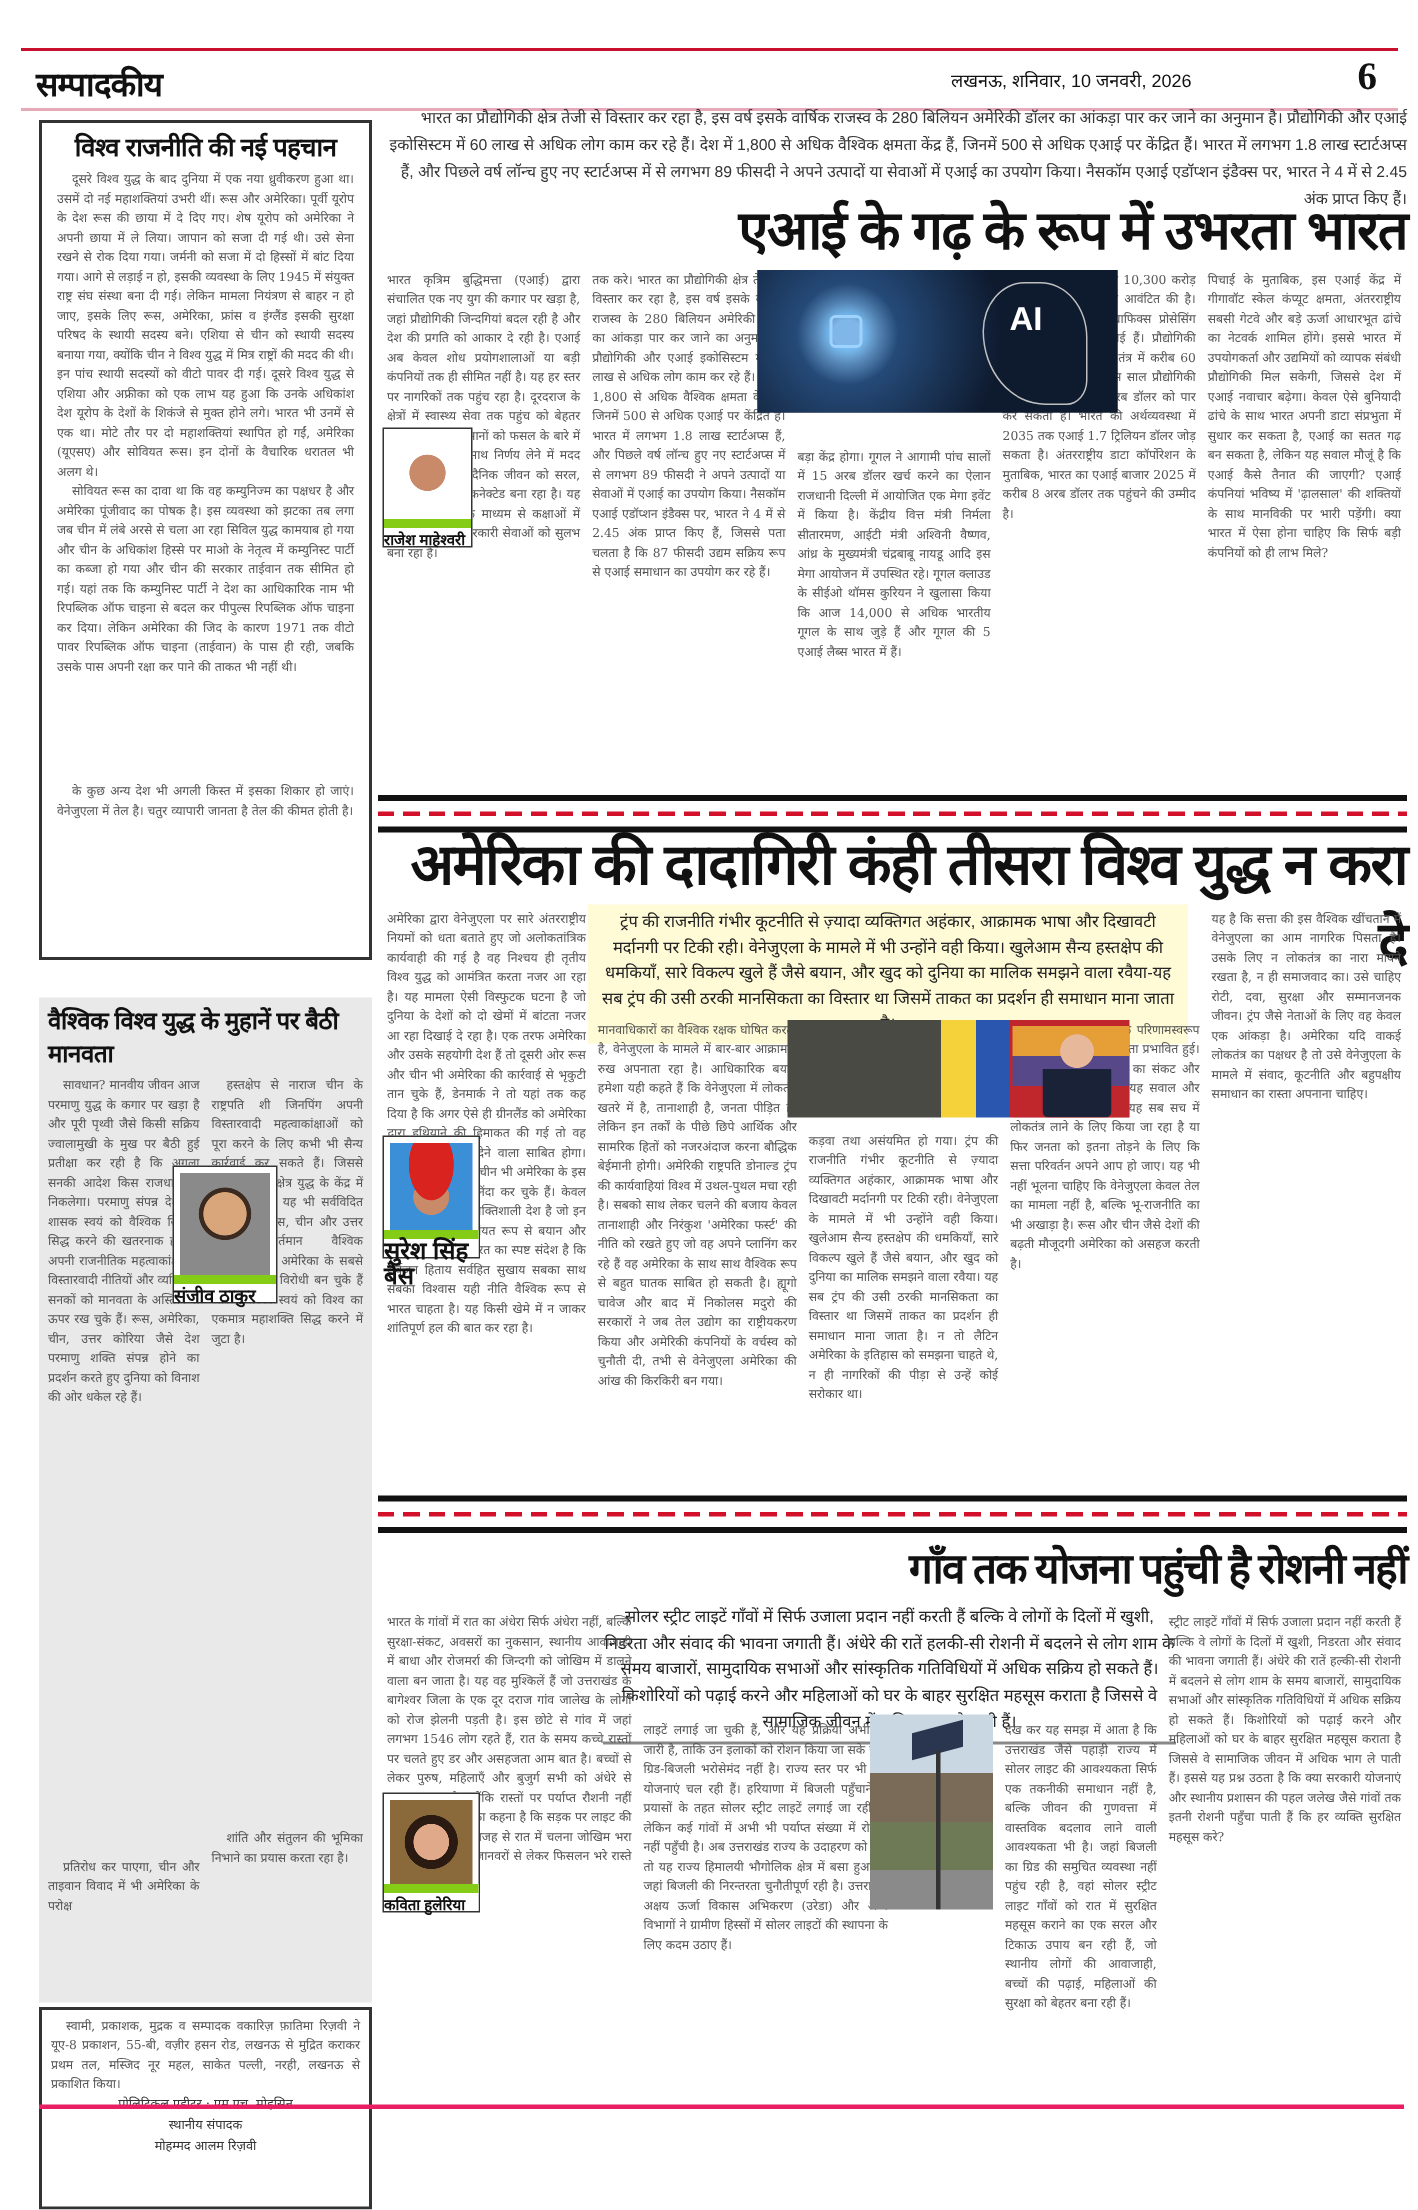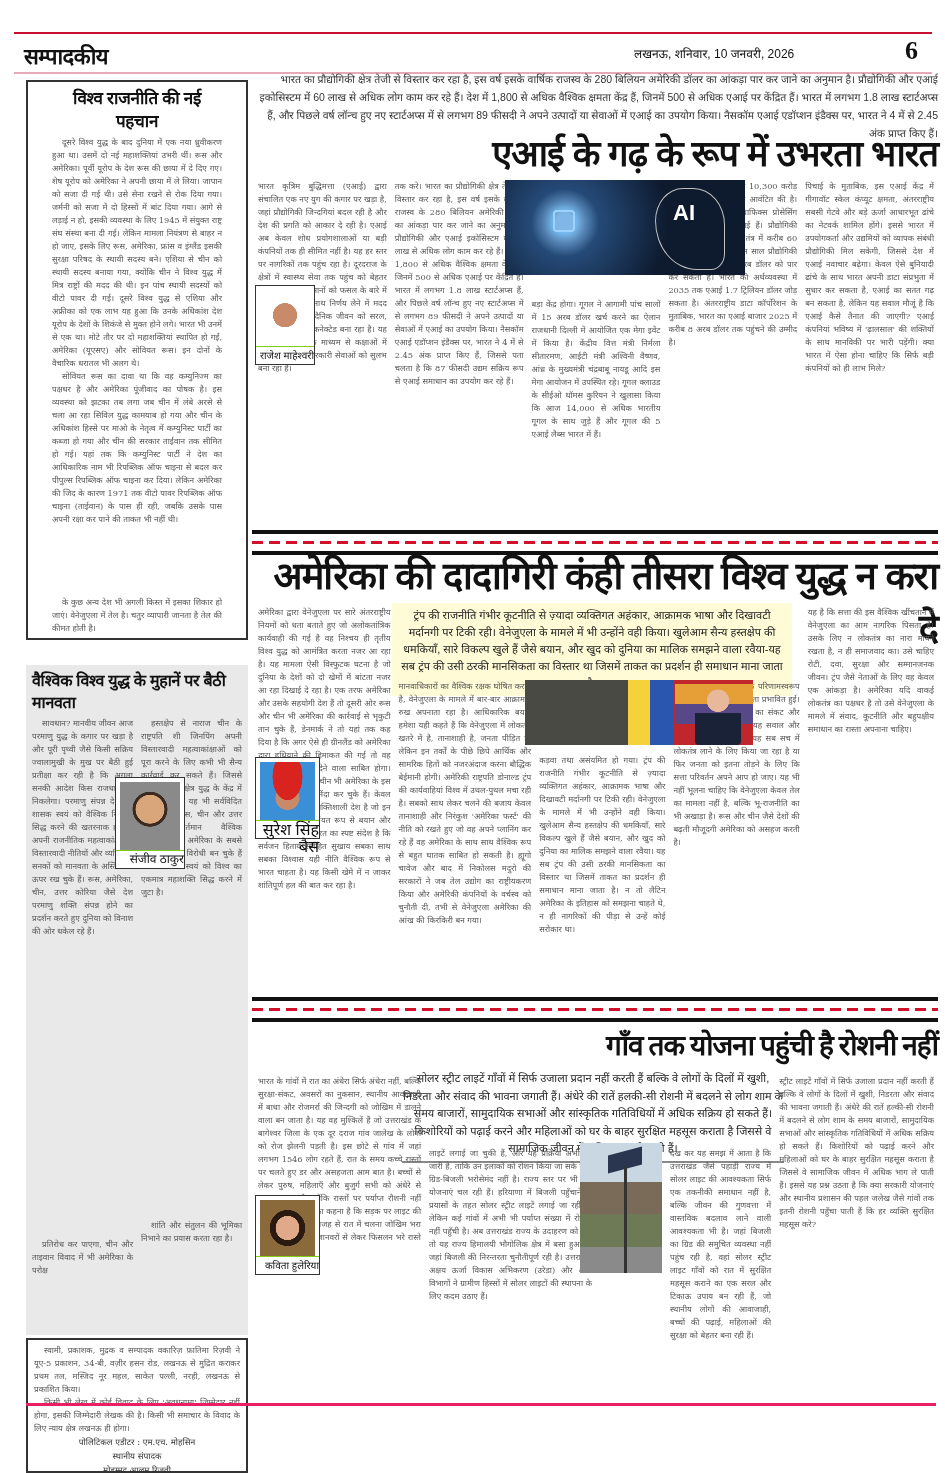--- a/index.html
+++ b/index.html
@@ -17,21 +17,21 @@
   .dateline { position: absolute; left: 620px; top: 15px; font-family: "Liberation Sans", sans-serif; font-size: 12px; color: #111; }
   .page-num { position: absolute; right: 14px; top: 6px; font-family: "Liberation Serif", serif; font-size: 26px; font-weight: bold; color: #111; }
 
   
   .col-text { font-size: 8.2px; line-height: 13px; color: #555; text-align: justify; }
   .col-text p { text-indent: 10px; }
   .boxed { border: 2px solid #333; background: #fff; }
 
   
   .left-col { position: absolute; left: 26px; top: 80px; width: 222px; }
-  .box1 { position: absolute; left: 0; top: 0; width: 222px; height: 560px; padding: 4px 24px; }
+  .box1 { position: absolute; left: 0; top: 0; width: 222px; height: 560px; padding: 4px 10px; }
   .box-title { font-family: "Liberation Sans", sans-serif; font-weight: bold; font-size: 17px; color: #111; text-align: center; margin-bottom: 4px; letter-spacing: -0.3px; }
   .box2 { position: absolute; left: 0; top: 585px; width: 222px; height: 670px; background: #e9e9e9; padding: 4px 6px; }
   .box2 .box-title { font-size: 16px; text-align: left; }
   .box3 { position: absolute; left: 0; top: 1258px; width: 222px; height: 135px; padding: 4px 6px; }
   .imprint-center { text-align: center; font-size: 8.5px; line-height: 14px; color: #333; }
   .bottom-pink { position: absolute; left: 26px; top: 1403px; width: 910px; height: 3px; background: #e91e63; }
 
   .twocol { display: grid; grid-template-columns: 1fr 1fr; gap: 8px; }
   .deck { position: absolute; left: 252px; top: 70px; width: 686px; font-family: "Liberation Sans", sans-serif; font-size: 10.5px; line-height: 18px; color: #333; text-align: right; }
   .headline { position: absolute; left: 252px; width: 686px; font-family: "Liberation Sans", sans-serif; font-weight: bold; color: #111; text-align: right; letter-spacing: -1px; }
@@ -44,21 +44,21 @@
   .divider .dash { position: absolute; left: 0; right: 0; top: 11px; height: 3px; background: repeating-linear-gradient(90deg, #d3102a 0 11px, transparent 11px 17px); }
   .divider .b2 { position: absolute; left: 0; right: 0; top: 21px; height: 4px; background: #111; }
 
   .article-cols { position: absolute; display: grid; gap: 8px; }
   .callout { position: absolute; background: #fffbd6; font-family: "Liberation Sans", sans-serif; font-size: 11px; line-height: 17px; color: #222; text-align: center; padding: 4px 8px; }
   .callout2 { position: absolute; font-family: "Liberation Sans", sans-serif; font-size: 11px; line-height: 17.5px; color: #222; text-align: center; border-bottom: 2px solid #888; padding-bottom: 3px; }
 
   .photo { position: absolute; overflow: hidden; }
   .portrait { position: absolute; border: 1px solid #333; background: #fff; }
   .portrait .face { position: absolute; left: 4px; top: 4px; right: 4px; bottom: 18px; }
-  .portrait .cap { position: absolute; left: 0; right: 0; bottom: 0; height: 18px; border-top: 1px solid #84cc16; font-family: "Liberation Sans", sans-serif; font-weight: normal; font-size: 12px; color: #111; text-align: right; line-height: 17px; background: #fff; }
+  .portrait .cap { position: absolute; left: 0; right: 0; bottom: 0; height: 18px; border-top: 6px solid #84cc16; font-family: "Liberation Sans", sans-serif; font-weight: bold; font-size: 12px; color: #111; text-align: left; line-height: 17px; background: #fff; }
 </style>
 </head>
 <body>
 
 <div class="masthead">
   <div class="line-top"></div>
   <div class="section-name">सम्पादकीय</div>
   <div class="dateline">लखनऊ, शनिवार, 10 जनवरी, 2026</div>
   <div class="page-num">6</div>
   <div class="line-bot"></div>
@@ -87,22 +87,21 @@
       </div>
     </div>
     <div class="portrait" style="left:78px; top:112px; width:70px; height:92px;margin-left:11px;">
       <div class="face" style="background: radial-gradient(circle at 50% 40%, #d9a57a 0 28%, #3a2a20 29% 34%, #8a8a8a 35%);"></div>
       <div class="cap">संजीव ठाकुर</div>
     </div>
   </div>
 
   <div class="box3 boxed">
     <div class="col-text">
-      <p>स्वामी, प्रकाशक, मुद्रक व सम्पादक वकारिज़ फ़ातिमा रिज़वी ने यूए-5 प्रकाशन, 34-बी, वज़ीर हसन रोड, लखनऊ से मुद्रित कराकर प्रथम तल, मस्जिद नूर महल, साकेत पल्ली, नरही, लखनऊ से प्रकाशित किया।</p>
-      <p>किसी भी लेख में कोई विवाद के लिए 'अवधनामा' जिम्मेदार नहीं होगा, इसकी जिम्मेदारी लेखक की है। किसी भी समाचार के विवाद के लिए न्याय क्षेत्र लखनऊ ही होगा।</p>
+      <p>स्वामी, प्रकाशक, मुद्रक व सम्पादक वकारिज़ फ़ातिमा रिज़वी ने यूए-8 प्रकाशन, 55-बी, वज़ीर हसन रोड, लखनऊ से मुद्रित कराकर प्रथम तल, मस्जिद नूर महल, साकेत पल्ली, नरही, लखनऊ से प्रकाशित किया।</p>
     </div>
     <div class="imprint-center">
       <div>पोलिटिकल एडीटर : एम.एच. मोहसिन</div>
       <div>स्थानीय संपादक</div>
       <div>मोहम्मद आलम रिज़वी</div>
     </div>
 
   </div>
 </div>
 

